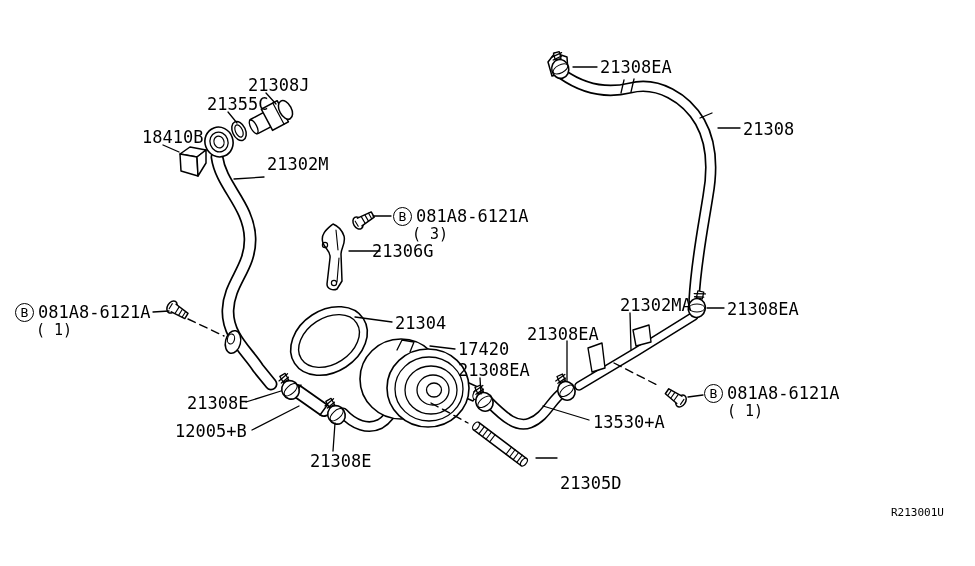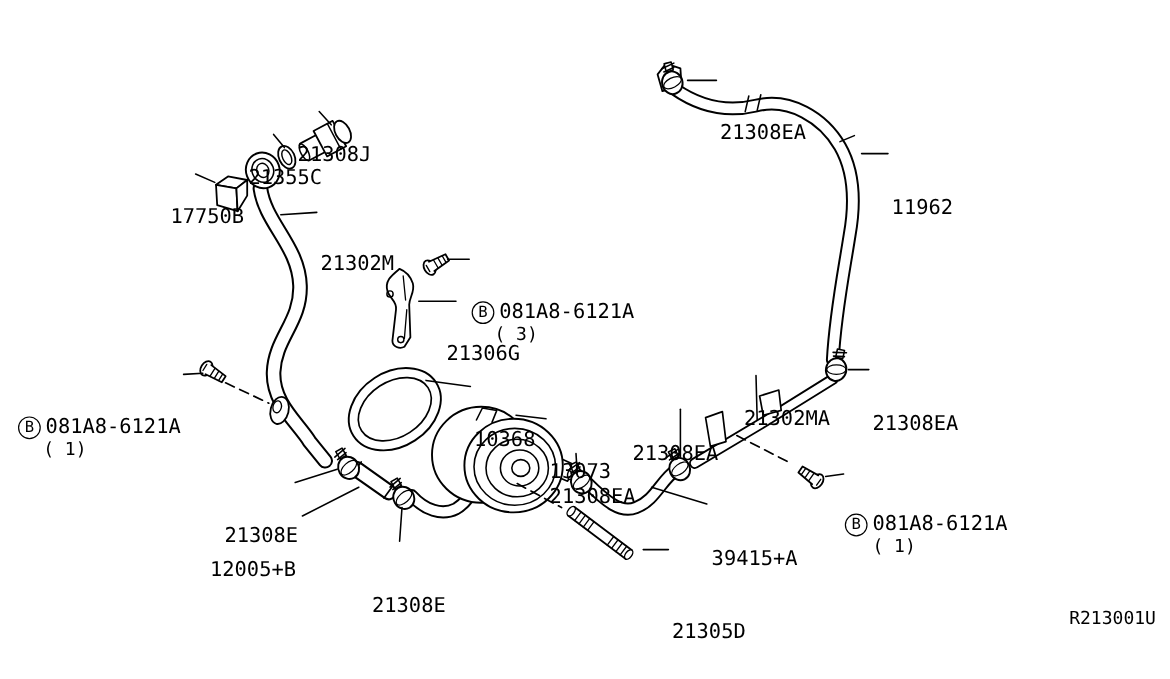--- a/index.html
+++ b/index.html
@@ -4,30 +4,30 @@
 <style>
   html,body{margin:0;padding:0;background:#ffffff;}
   .stage{
     position:relative;width:975px;height:566px;background:#ffffff;
     font-family:"DejaVu Sans Mono","Liberation Mono",monospace;color:#000;
     overflow:hidden;
   }
   .art{position:absolute;left:0;top:0;}
   .callout{
     position:absolute;font-size:17px;line-height:1.05;white-space:nowrap;
-    letter-spacing:0;color:#000;margin-top:44px;
+    letter-spacing:0;color:#000;
   }
   .with-marker{display:flex;align-items:center;}
   .marker-circle{
     display:inline-flex;align-items:center;justify-content:center;
     width:19px;height:19px;border:1.7px solid #000;border-radius:50%;
     font-size:13px;margin-right:4px;box-sizing:border-box;flex:none;
   }
   .qtytag{font-size:15px;}
-  .refcode{position:absolute;font-size:15px;}
+  .refcode{position:absolute;font-size:11px;}
 </style>
 </head>
 <body>
 
 <div class="stage">
 
   <svg class="art" width="975" height="566" viewBox="0 0 975 566" fill="none" stroke-linecap="round" stroke-linejoin="round">
     <defs>
       <g id="clamp">
         <ellipse cx="0" cy="1" rx="8.5" ry="9.5" fill="#fff" stroke="#000" stroke-width="1.6"></ellipse>
@@ -185,49 +185,49 @@
       <line x1="246" y1="402" x2="281" y2="391"></line>
       <line x1="252" y1="430" x2="299" y2="406"></line>
       <line x1="333" y1="451" x2="335" y2="423"></line>
       <line x1="589" y1="420" x2="543" y2="406"></line>
       <line x1="536" y1="458" x2="557" y2="458"></line>
     </g>
   </svg>
 
   <div class="callout" style="left:248px;top:77px">21308J</div>
   <div class="callout" style="left:207px;top:96px">21355C</div>
-  <div class="callout" style="left:142px;top:129px">17750B</div>
-  <div class="callout" style="left:267px;top:168px">21302M</div>
+  <div class="callout" style="left:142px;top:129px">18410B</div>
+  <div class="callout" style="left:267px;top:156px">21302M</div>
 
   <div class="callout with-marker" style="left:393px;top:207px">
     <span class="marker-circle">B</span>
     <span>081A8-6121A</span>
   </div>
   <div class="callout qtytag" style="left:412px;top:227px">( 3)</div>
 
   <div class="callout" style="left:372px;top:243px">21306G</div>
   <div class="callout" style="left:600px;top:59px">21308EA</div>
-  <div class="callout" style="left:743px;top:121px">11962</div>
+  <div class="callout" style="left:743px;top:121px">21308</div>
 
   <div class="callout with-marker" style="left:15px;top:303px">
     <span class="marker-circle">B</span>
     <span>081A8-6121A</span>
   </div>
   <div class="callout qtytag" style="left:36px;top:323px">( 1)</div>
 
-  <div class="callout" style="left:395px;top:315px">10368</div>
-  <div class="callout" style="left:458px;top:341px">13073</div>
+  <div class="callout" style="left:395px;top:315px">21304</div>
+  <div class="callout" style="left:458px;top:341px">17420</div>
   <div class="callout" style="left:458px;top:362px">21308EA</div>
   <div class="callout" style="left:527px;top:326px">21308EA</div>
   <div class="callout" style="left:620px;top:297px">21302MA</div>
   <div class="callout" style="left:727px;top:301px">21308EA</div>
   <div class="callout" style="left:187px;top:395px">21308E</div>
   <div class="callout" style="left:175px;top:423px">12005+B</div>
   <div class="callout" style="left:310px;top:453px">21308E</div>
-  <div class="callout" style="left:593px;top:414px">39415+A</div>
+  <div class="callout" style="left:593px;top:414px">13530+A</div>
   <div class="callout" style="left:560px;top:475px">21305D</div>
 
   <div class="callout with-marker" style="left:704px;top:384px">
     <span class="marker-circle">B</span>
     <span>081A8-6121A</span>
   </div>
   <div class="callout qtytag" style="left:727px;top:404px">( 1)</div>
 
   <div class="refcode" style="left:891px;top:506px">R213001U</div>
 </div>

